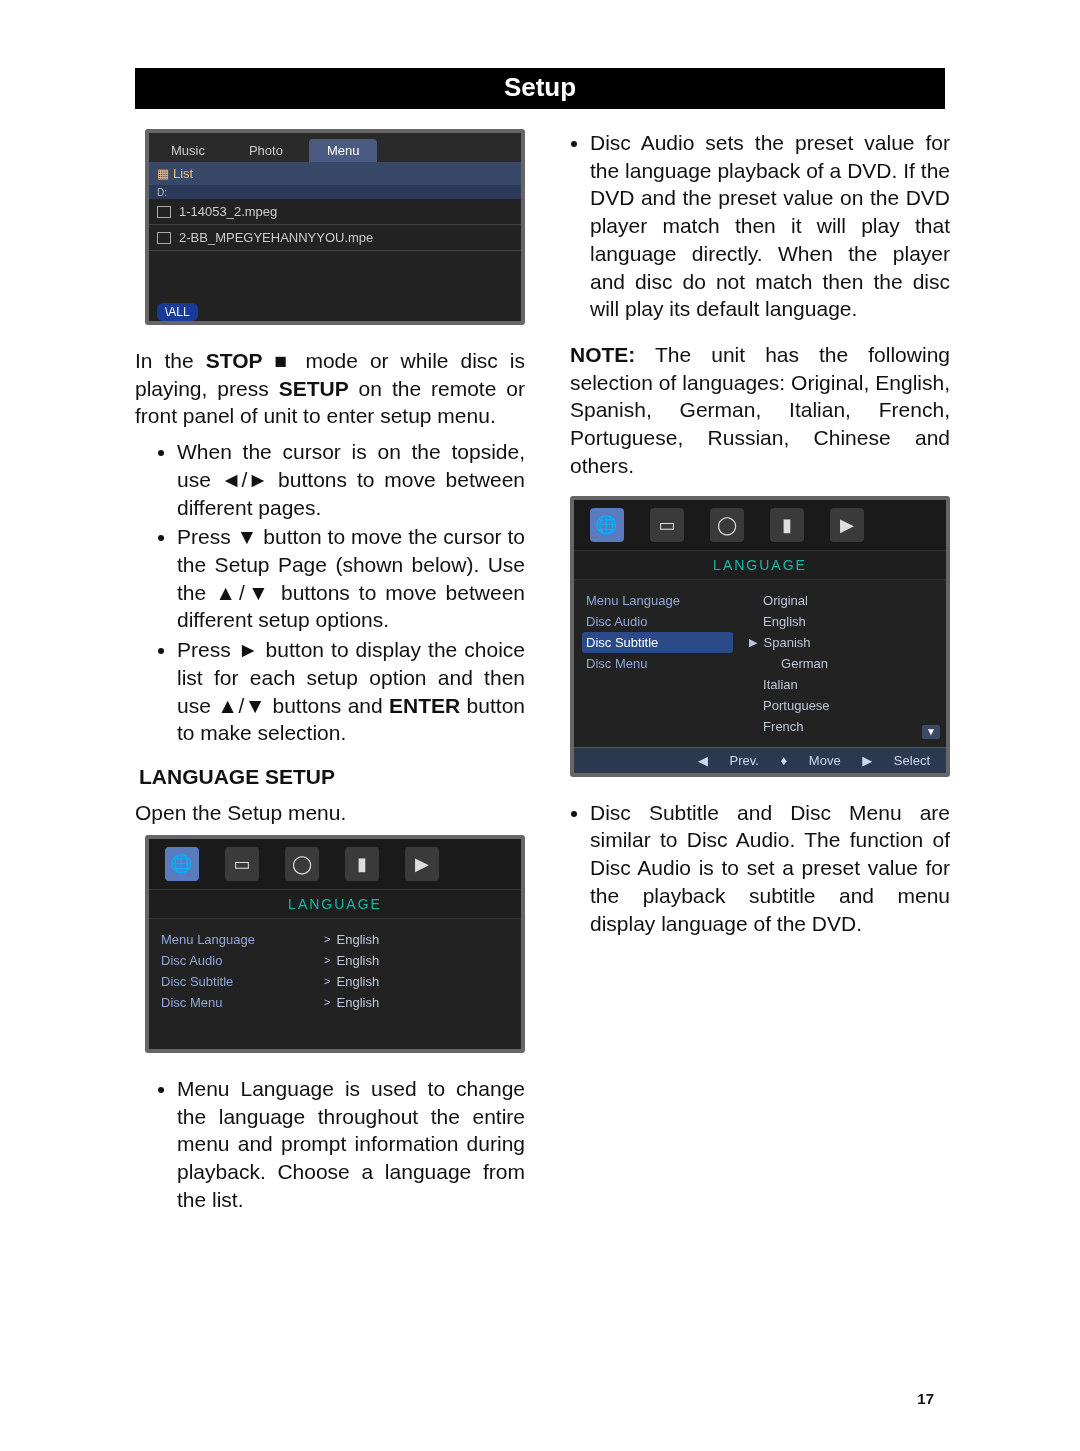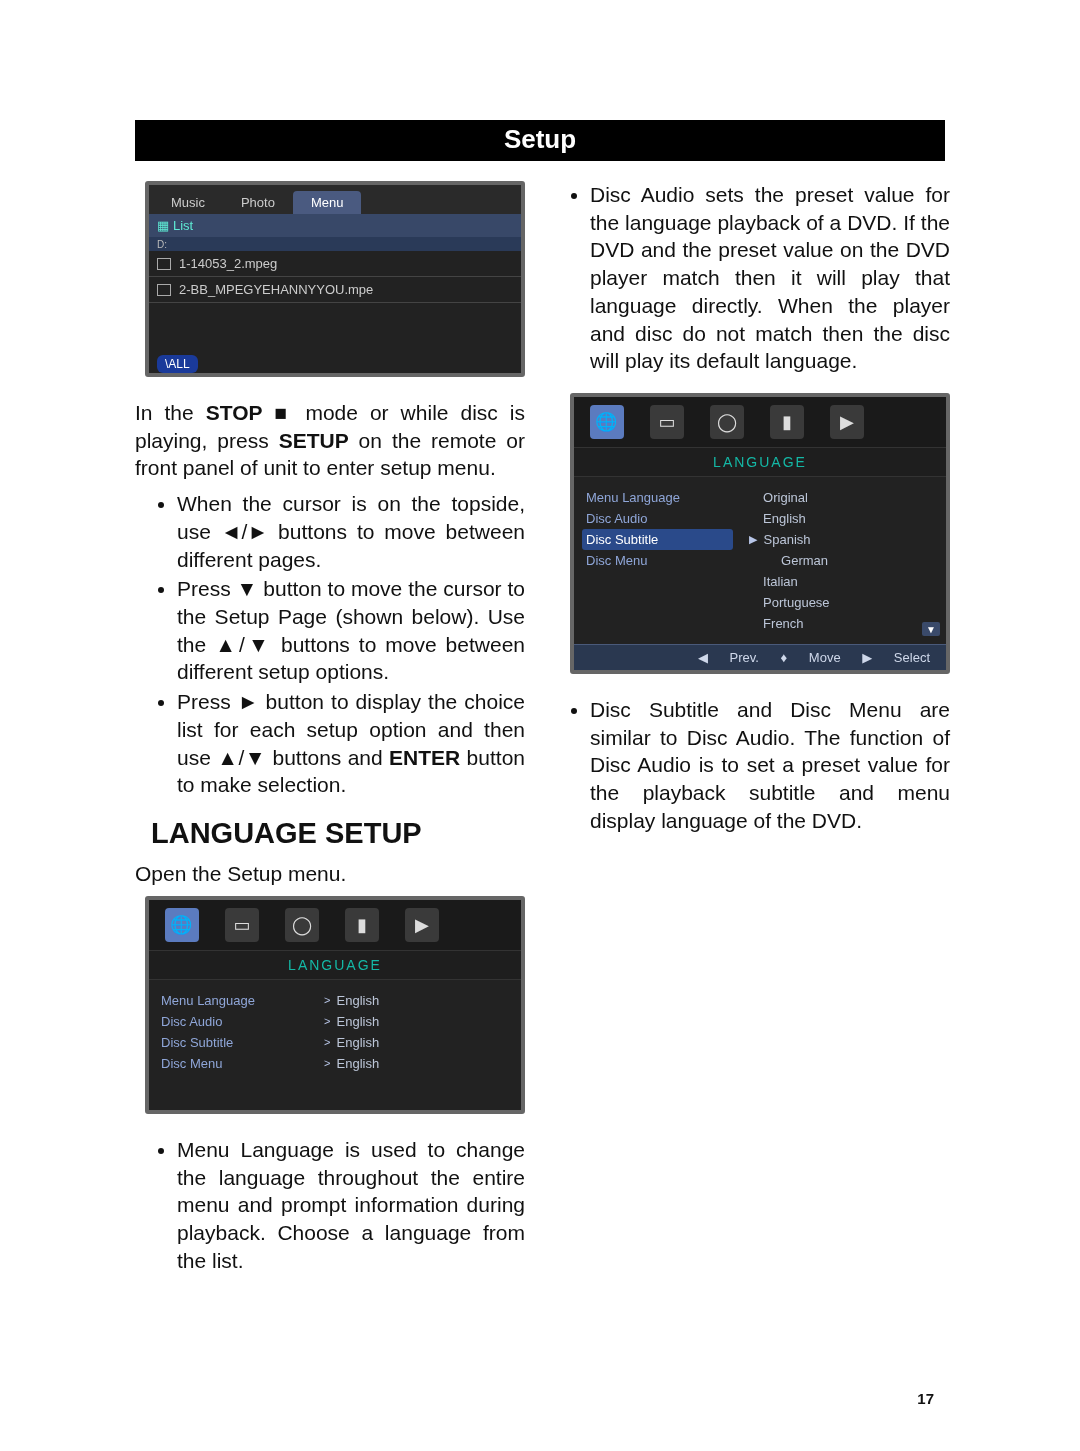--- a/index.html
+++ b/index.html
@@ -6,21 +6,21 @@
   body {
     margin: 0;
     background: #fff;
     font-family: Arial, Helvetica, sans-serif;
     color: #111;
   }
   .page {
     width: 1080px;
     height: 1451px;
     margin: 0 auto;
-    padding: 120px 135px 50px;
+    padding: 68px 135px 50px;
     position: relative;
   }
   .title-bar {
     background: #000;
     color: #fff;
     font-weight: bold;
     font-size: 26px;
     text-align: center;
     padding: 4px 0 6px;
     margin-bottom: 20px;
@@ -28,55 +28,55 @@
   .columns {
     display: flex;
     gap: 45px;
   }
   .col-left { width: 400px; }
   .col-right { width: 380px; }
   p, li { font-size: 21px; line-height: 1.32; }
   p { margin: 0 0 8px 0; text-align: justify; }
   .bullets { margin: 0 0 18px 0; padding-left: 42px; }
   .bullets li { text-align: justify; margin-bottom: 2px; }
-  .sub-head { font-weight: bold; font-size: 29px; margin: 18px 16px 10px; }
+  .sub-head { font-weight: bold; font-size: 21px; margin: 18px 4px 10px; }
   .shot {
     width: 380px;
     background: #222;
     color: #cfd4e0;
     font-size: 15px;
     border: 4px solid #666;
     border-radius: 3px;
     position: relative;
     overflow: hidden;
   }
   .shot-a { margin: 0 0 22px 10px; }
   .shot-b { margin: 8px 0 22px 10px; }
   .shot-c { margin: 16px 0 22px 0; }
   .tabs {
     display: flex;
     background: #2a2a2a;
     padding: 6px 4px 0;
-    gap: 0;
+    gap: 8px;
   }
   .tab {
     font-size: 13px;
     padding: 4px 18px 4px;
     color: #ccc;
   }
   .tab.active {
     background: #4a5a80;
     border-radius: 4px 4px 0 0;
     color: #fff;
   }
   .list-lbl {
     background: #384868;
     padding: 4px 8px;
     font-size: 13px;
-    color:#5eead4;
+    color:#fdba74;
   }
   .sub-lbl { background:#2a3a58; padding:2px 8px; font-size:10px; color:#bbb; height:14px; }
   .file-row {
     border-bottom: 1px solid #444;
     padding: 5px 8px;
     font-size: 13px;
     color: #ccc;
     display: flex;
     gap: 8px;
     align-items: center;
@@ -246,20 +246,21 @@
       </ul>
 
     </div>
 
     <div class="col-right">
 
       <ul class="bullets" style="padding-left:20px;">
         <li>Disc Audio sets the preset value for the language playback of a DVD. If the DVD and the preset value on the DVD player match then it will play that language directly. When the player and disc do not match then the disc will play its default language.</li>
       </ul>
 
+      <p style="padding-left:0;"><b>NOTE:</b><span> The unit has the following selection of languages: Original, English, Spanish, German, Italian, French, Portuguese, Russian, Chinese and others.</span></p>
 
       <div class="shot shot-c">
         <div class="icon-strip">
           <div class="icon-slot sel">🌐</div>
           <div class="icon-slot">▭</div>
           <div class="icon-slot">◯</div>
           <div class="icon-slot">▮</div>
           <div class="icon-slot">▶</div>
         </div>
         <div class="panel-title">LANGUAGE</div>

